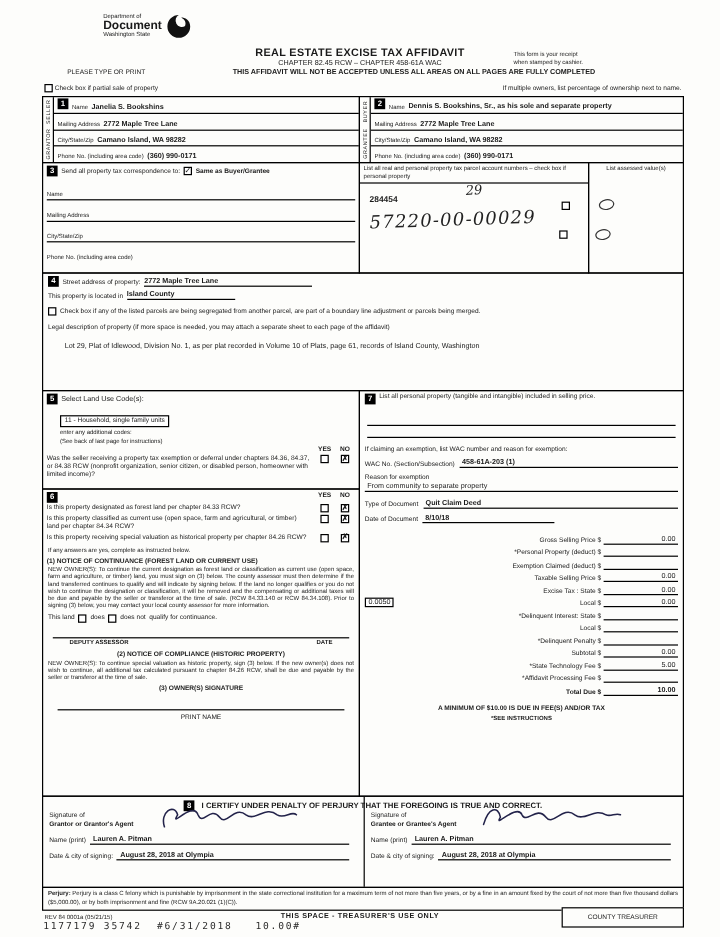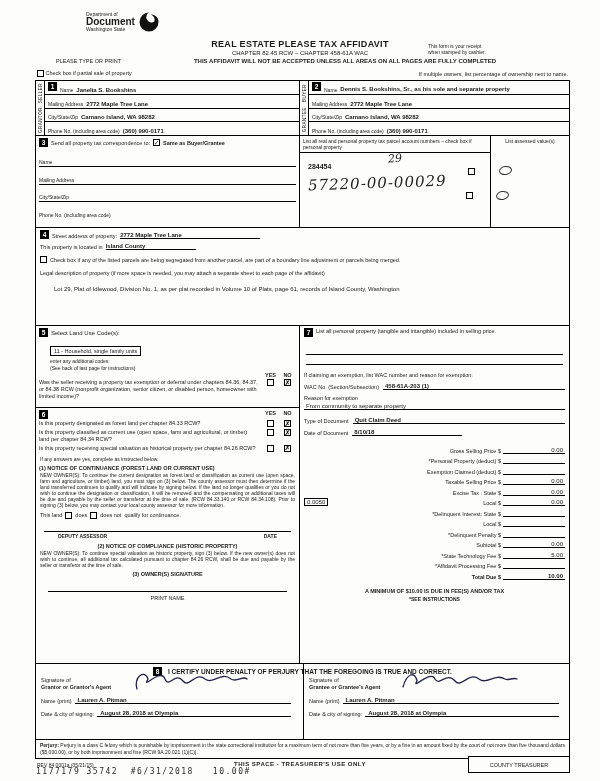--- a/index.html
+++ b/index.html
@@ -125,21 +125,21 @@
   <div class="abs logo">
     <div class="logo-txt">
       <span class="logo-dept">Department of</span>
       <span class="logo-rev">Document</span>
       <span class="logo-state">Washington State</span>
     </div>
     <svg width="22" height="22" viewBox="0 0 22 22">
       <path d="M11 1.5 a9.5 9.5 0 1 0 9.5 9.5 c0-5.5-4.5-7.5-7.5-7.5 3.2 2 4.3 4.2 3.2 7.2 a5.2 5.2 0 1 1-5.2-9.2z" fill="#111"></path>
     </svg>
   </div>
-  <div class="abs title">REAL ESTATE PLEASE TAX AFFIDAVIT</div>
+  <div class="abs title">REAL ESTATE EXCISE TAX AFFIDAVIT</div>
   <div class="abs subtitle">CHAPTER 82.45 RCW – CHAPTER 458-61A WAC</div>
   <div class="abs receipt">
     <div>This form is your receipt</div>
     <div>when stamped by cashier.</div>
   </div>
   <div class="abs please-type">PLEASE TYPE OR PRINT</div>
   <div class="abs warning">THIS AFFIDAVIT WILL NOT BE ACCEPTED UNLESS ALL AREAS ON ALL PAGES ARE FULLY COMPLETED</div>
   <div class="abs toprow">
     <span>
       <span class="cb"></span>

